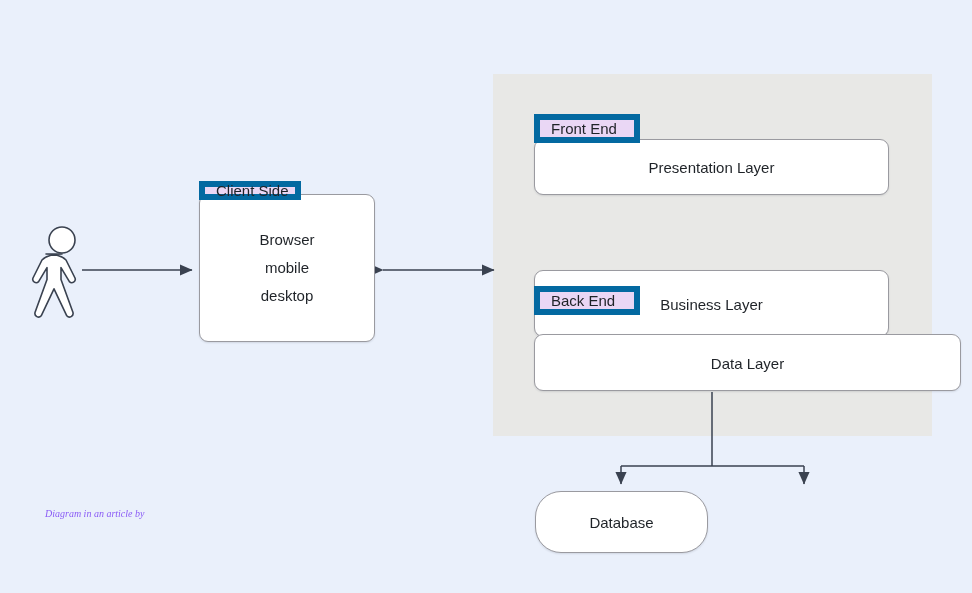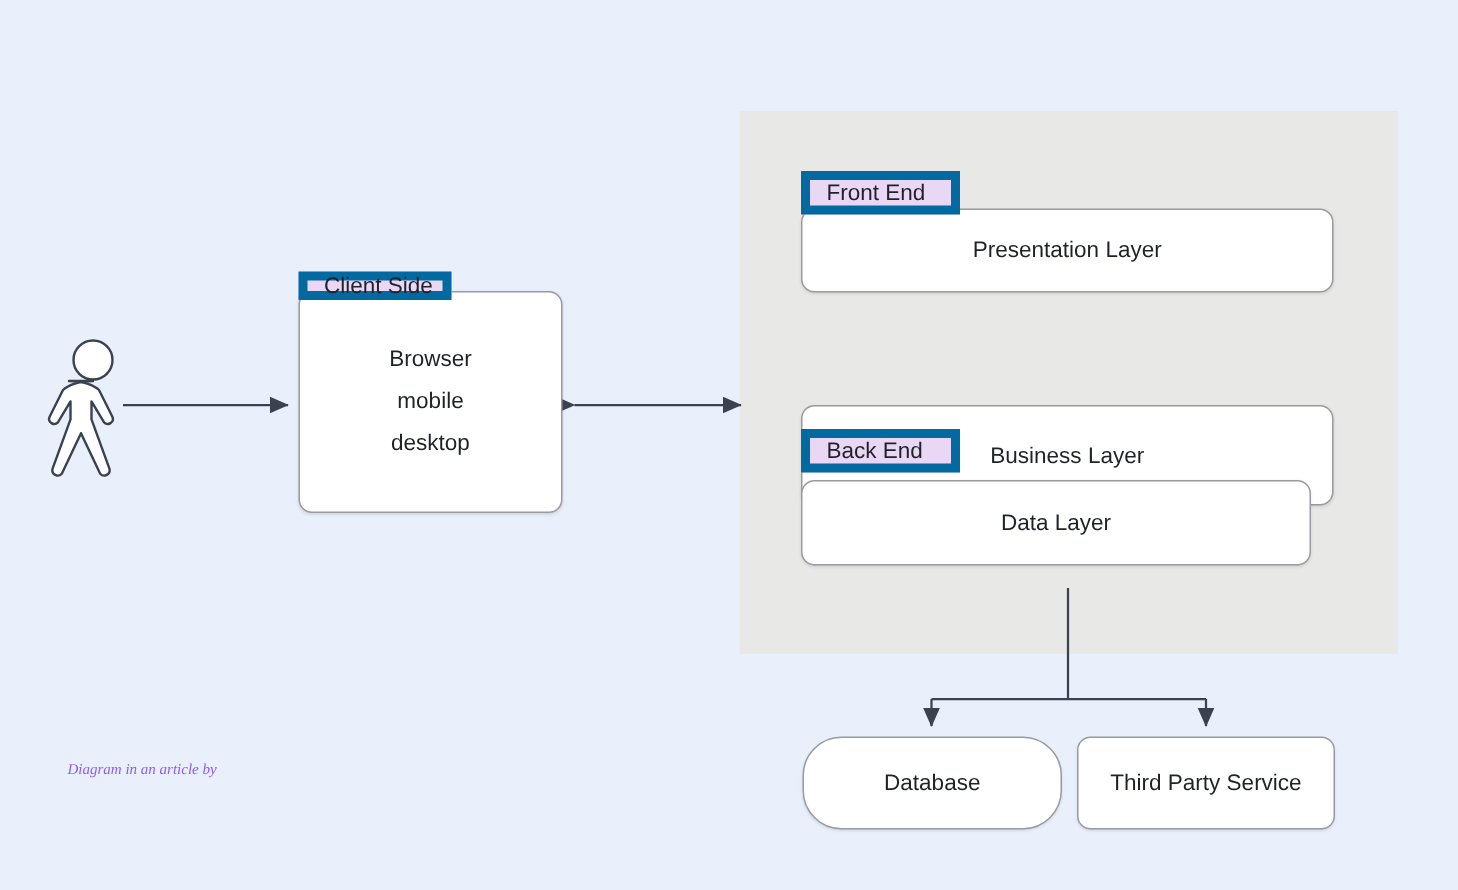--- a/index.html
+++ b/index.html
@@ -71,21 +71,21 @@
   
   #client-box{left:199px;top:194px;width:176px;height:148px;}
   #client-tab{left:199px;top:181px;width:102px;height:19px;}
 
   #presentation-box{left:534px;top:139px;width:355px;height:56px;}
   #frontend-tab{left:534px;top:114px;width:106px;height:29px;}
 
   #business-box{left:534px;top:270px;width:355px;height:67px;}
   #backend-tab{left:534px;top:247px;width:106px;height:29px;margin-top:39px;}
 
-  #data-box{left:534px;top:320px;width:340px;height:57px;}
+  #data-box{left:534px;top:334px;width:427px;height:57px;}
 
   #database-box{left:535px;top:491px;width:173px;height:62px;border-radius:26px;}
   #thirdparty-box{left:718px;top:491px;width:172px;height:62px;}
 
   svg{position:absolute;left:0;top:0;width:972px;height:593px;pointer-events:none;}
   .actor{fill:#fff;stroke:#3a4250;stroke-width:1.6px;stroke-linejoin:round;}
   .conn{stroke:#3a4250;stroke-width:1.5px;fill:none;}
 </style>
 </head>
 <body>
@@ -147,21 +147,18 @@
   </div>
   <div class="tab" id="backend-tab">Back End</div>
 
   <div class="node" id="data-box">
     <div class="node-label">Data Layer</div>
   </div>
 
   <div class="node" id="database-box">
     <div class="node-label">Database</div>
   </div>
-  <div class="node" id="thirdparty-box">
-    <div class="node-label">Third Party Service</div>
-  </div>
 
   <div class="credit">
     <div>Diagram in an article by</div>
   </div>
 
 </div>
 
 </body></html>

